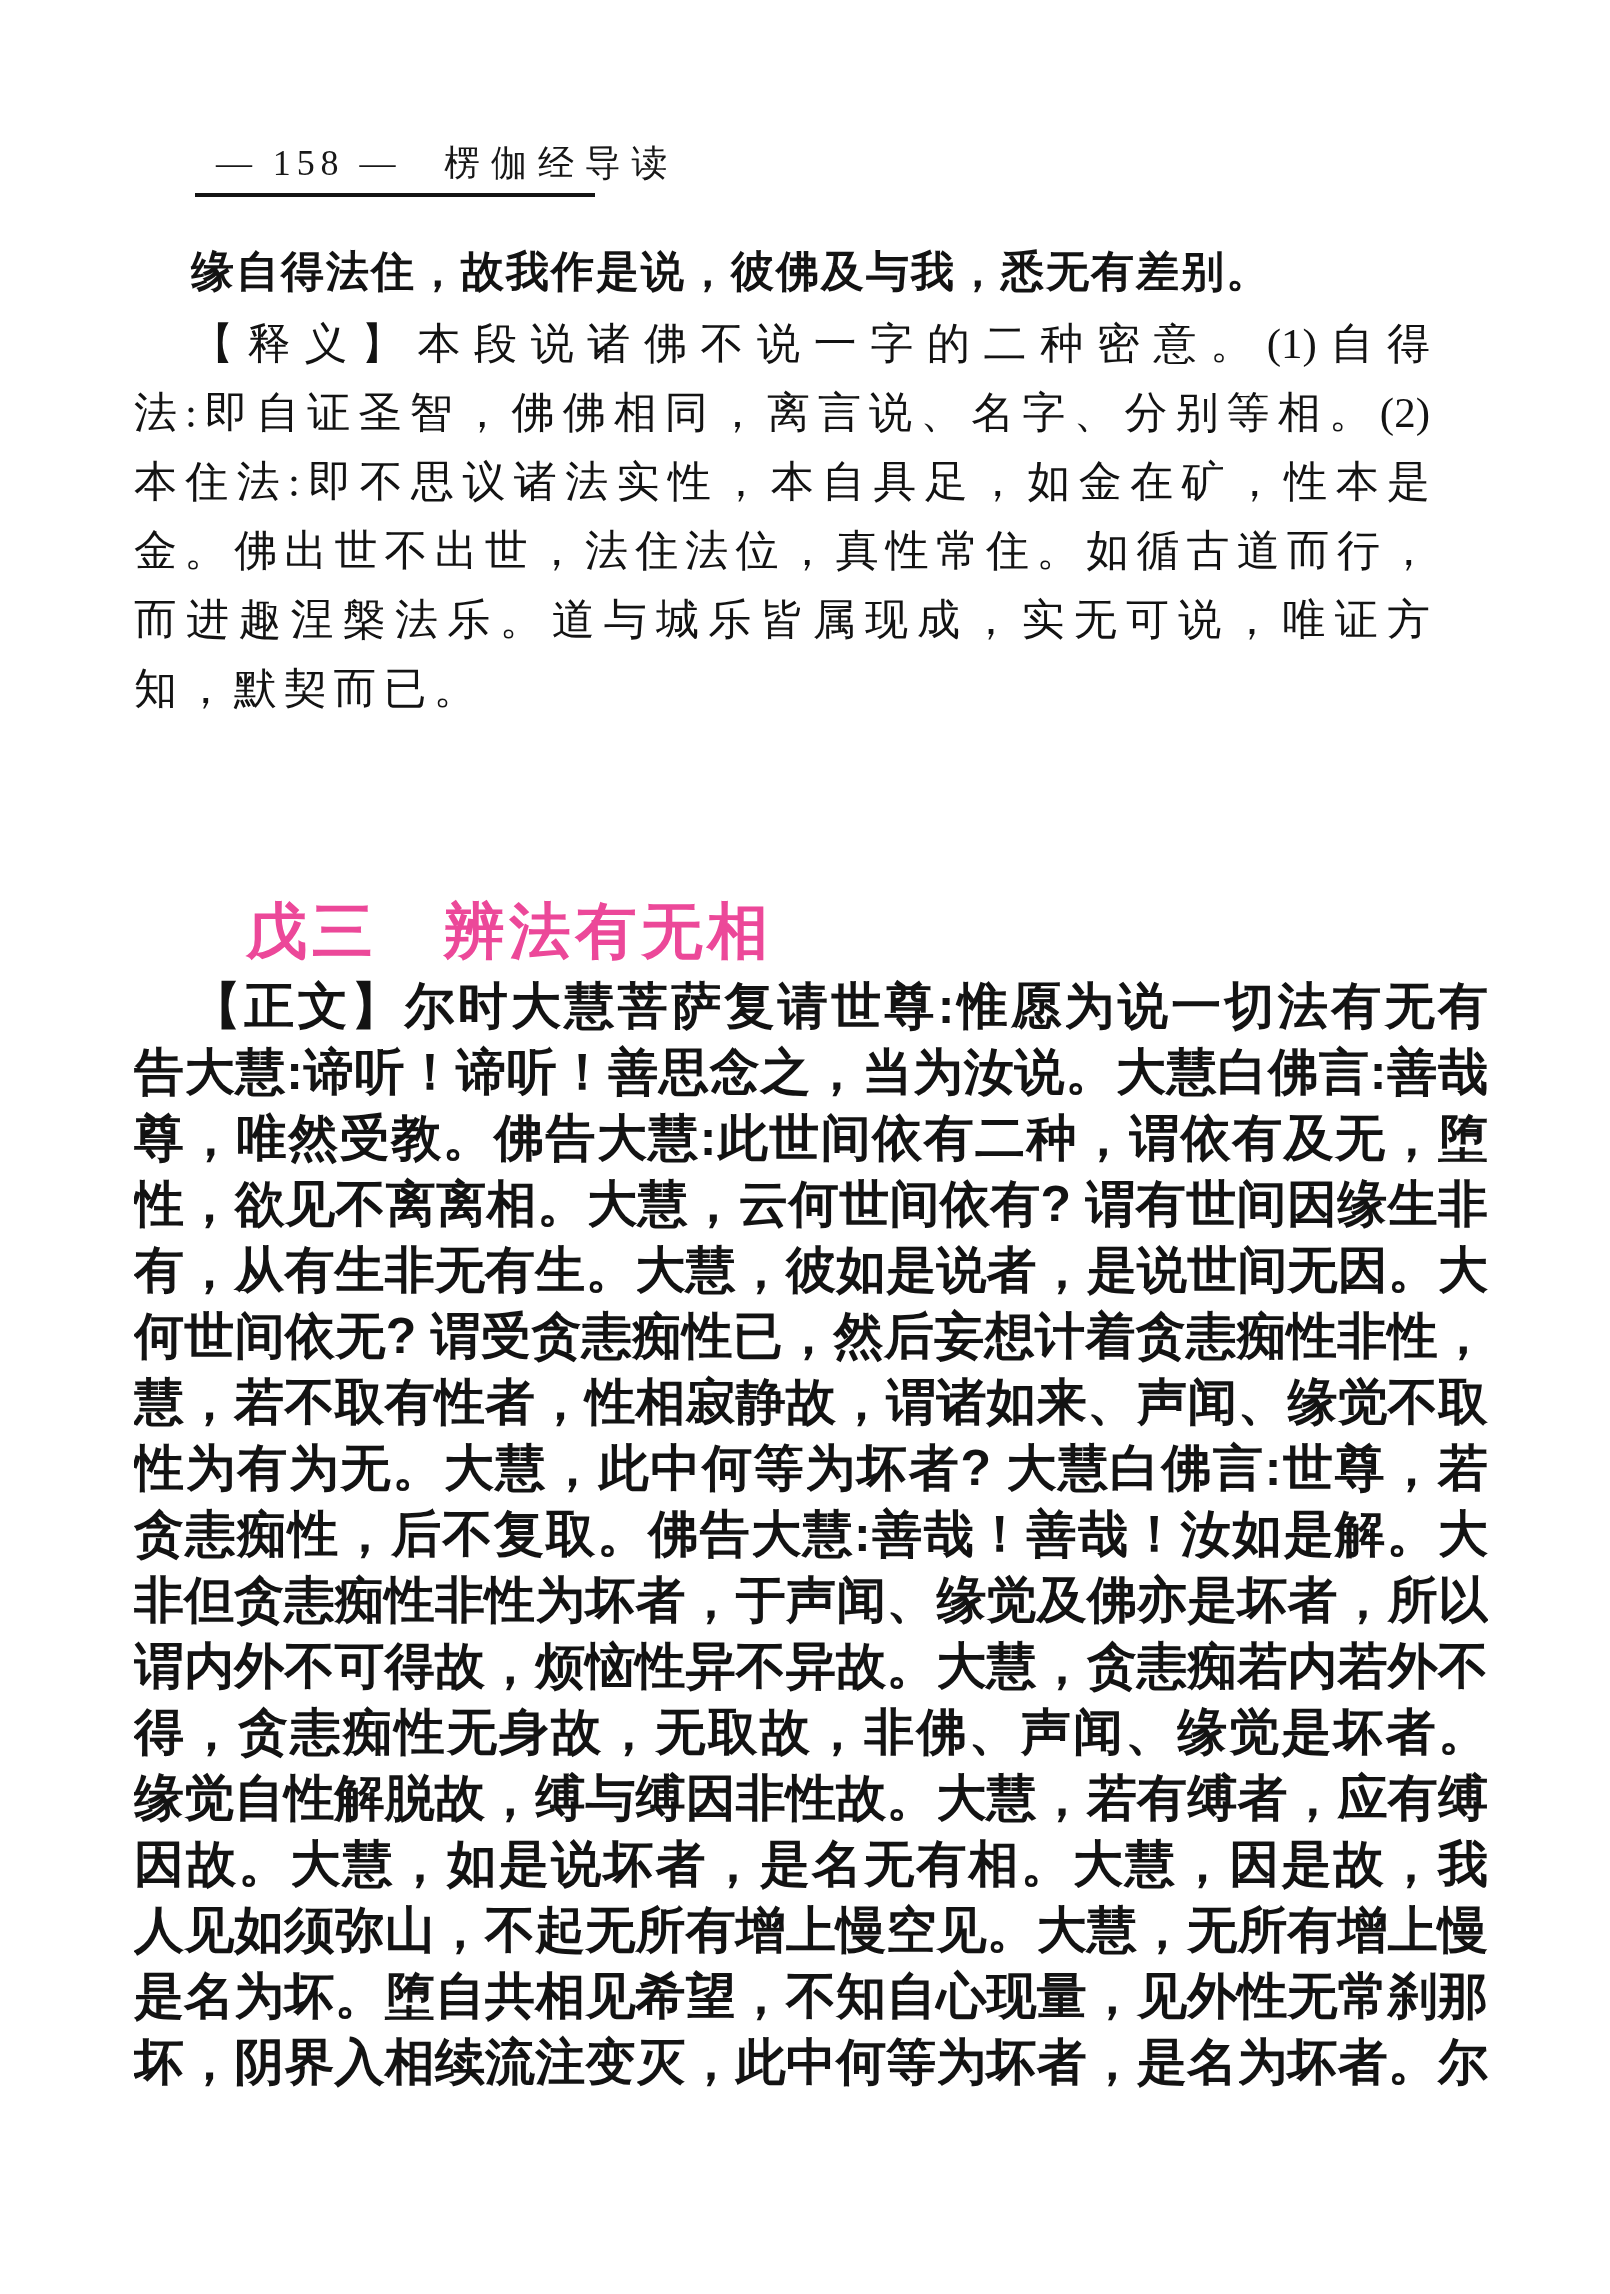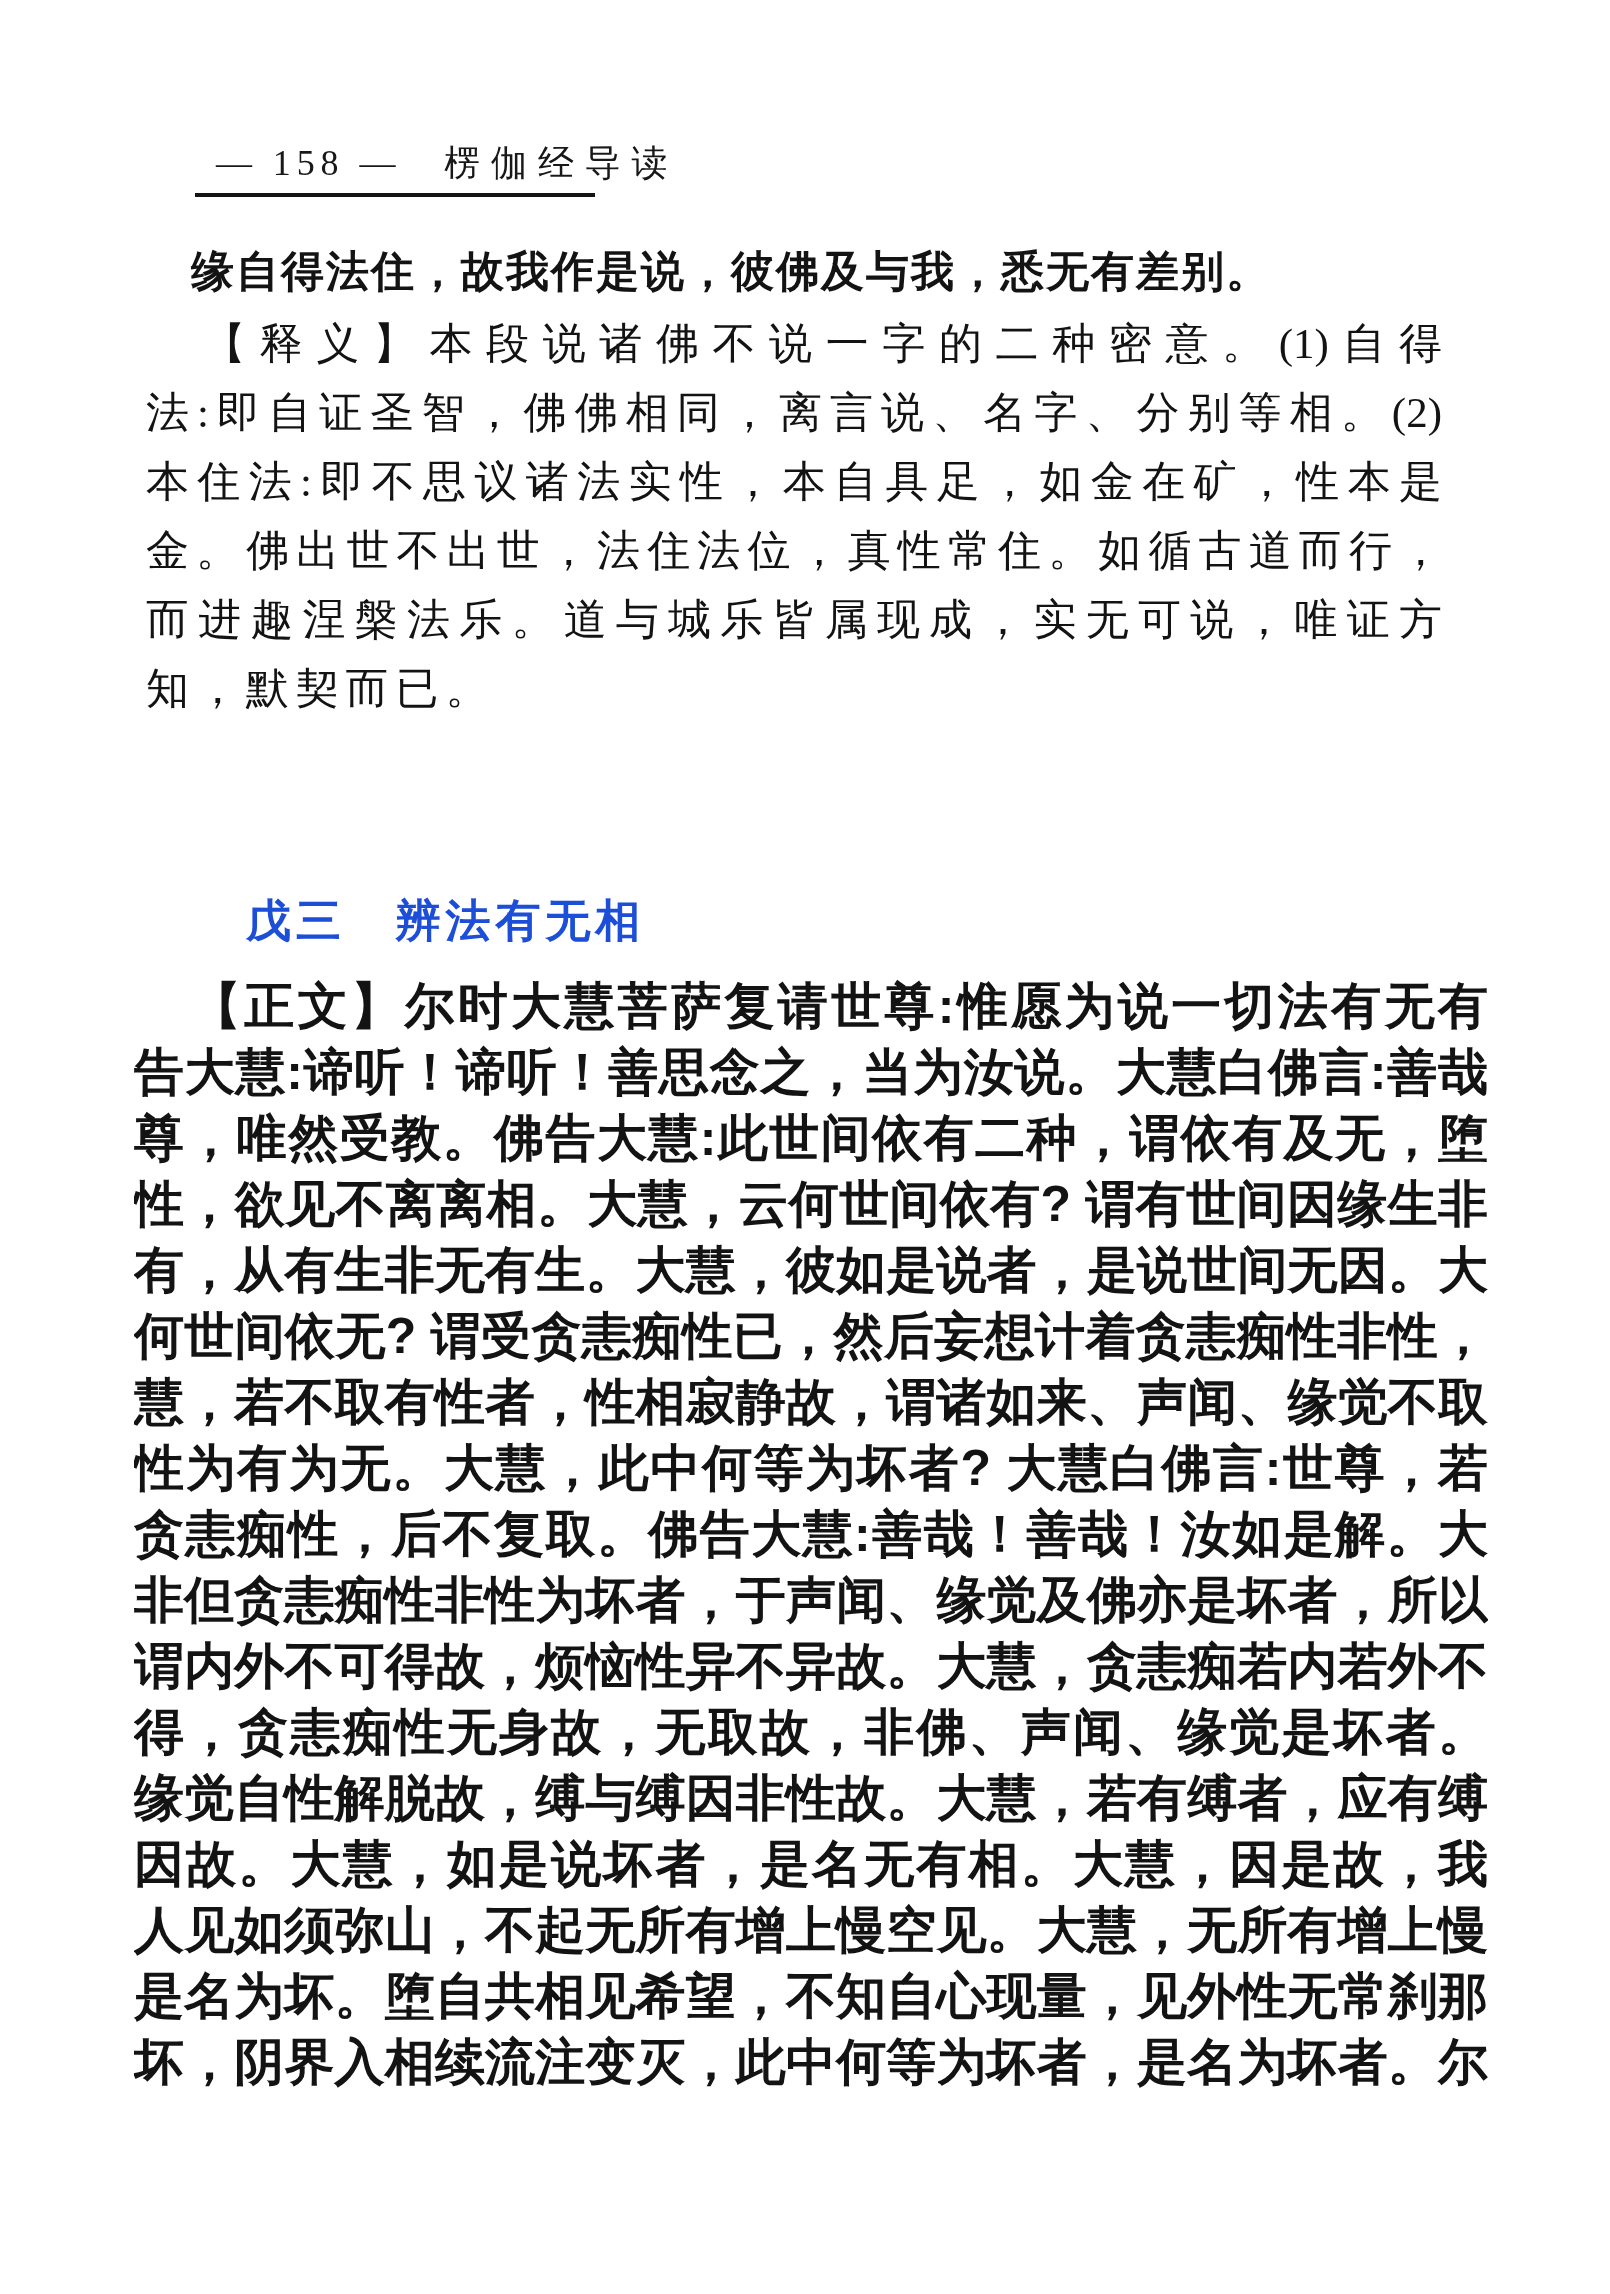--- a/index.html
+++ b/index.html
@@ -36,36 +36,35 @@
     height:61px; line-height:57px;
     text-align:center; text-align-last:left;
     text-indent:57px; letter-spacing:2px;
   }
 
   
   .shiyi {
     position:absolute; top:309px; left:134px; width:1296px;
     font-family:"Liberation Serif", serif;
     font-size:43px;
-    margin-left:12px;
   }
   .shiyi .jline {
     height:69px; line-height:69px;
     text-align:justify; text-align-last:justify;
     text-justify:inter-character;
   }
   .shiyi .jline:first-child { text-indent:57px; }
   .shiyi .jline:last-child { text-align-last:left; letter-spacing:6.9px; }
 
   
   .heading {
     position:absolute; top:891px; left:246px;
     font-family:"Liberation Sans", sans-serif;
-    font-weight:700; font-size:45px; letter-spacing:4.9px;
-    color:#1d4ed8;
+    font-weight:700; font-size:61px; letter-spacing:4.9px;
+    color:#ec4899;
   }
 
   
   .zhengwen {
     position:absolute; top:973px; left:134px; width:1354px;
     font-family:"Liberation Sans", sans-serif;
     font-weight:700; font-size:50px;
   }
   .zhengwen .jline {
     height:66px; line-height:66px;

